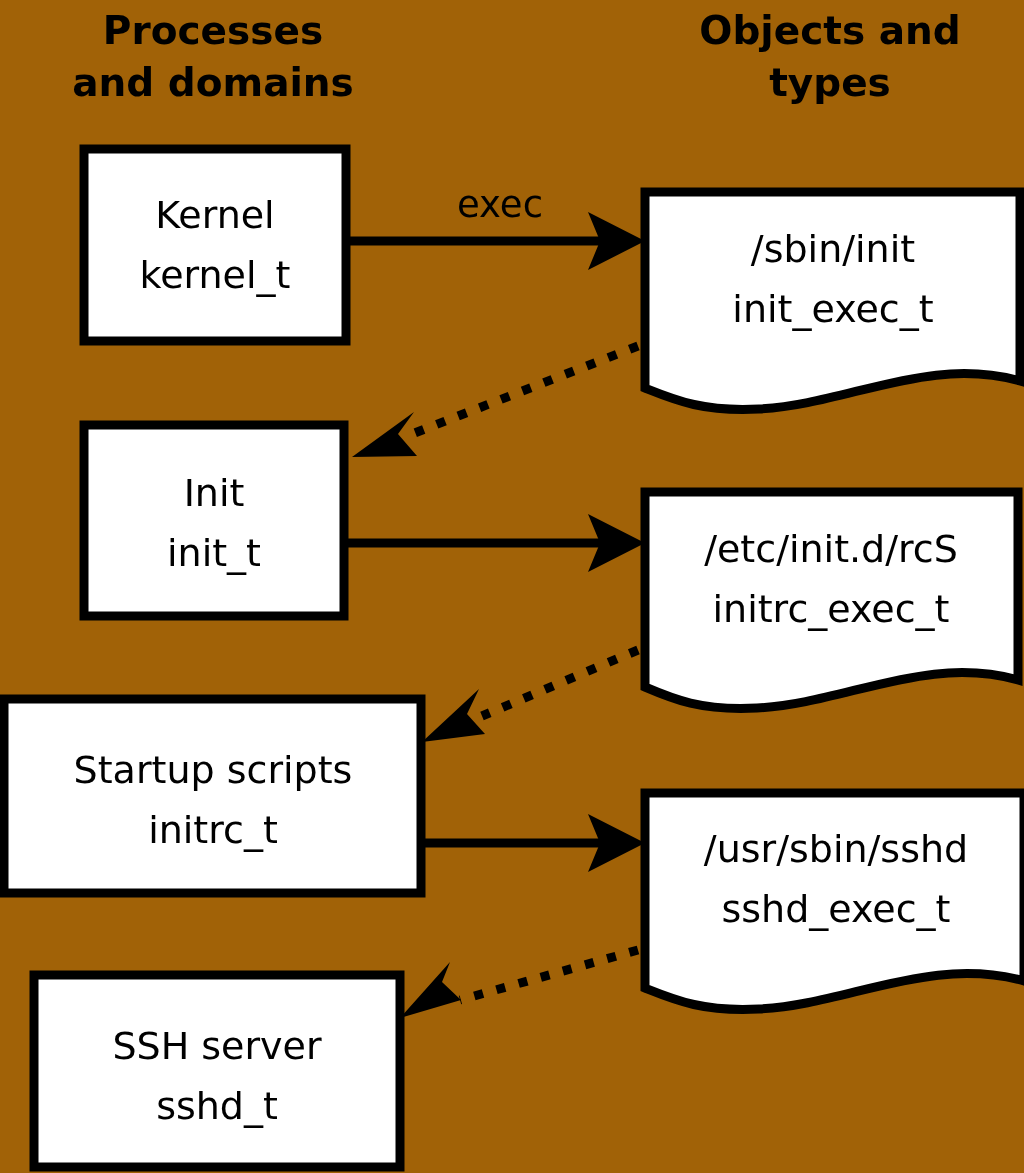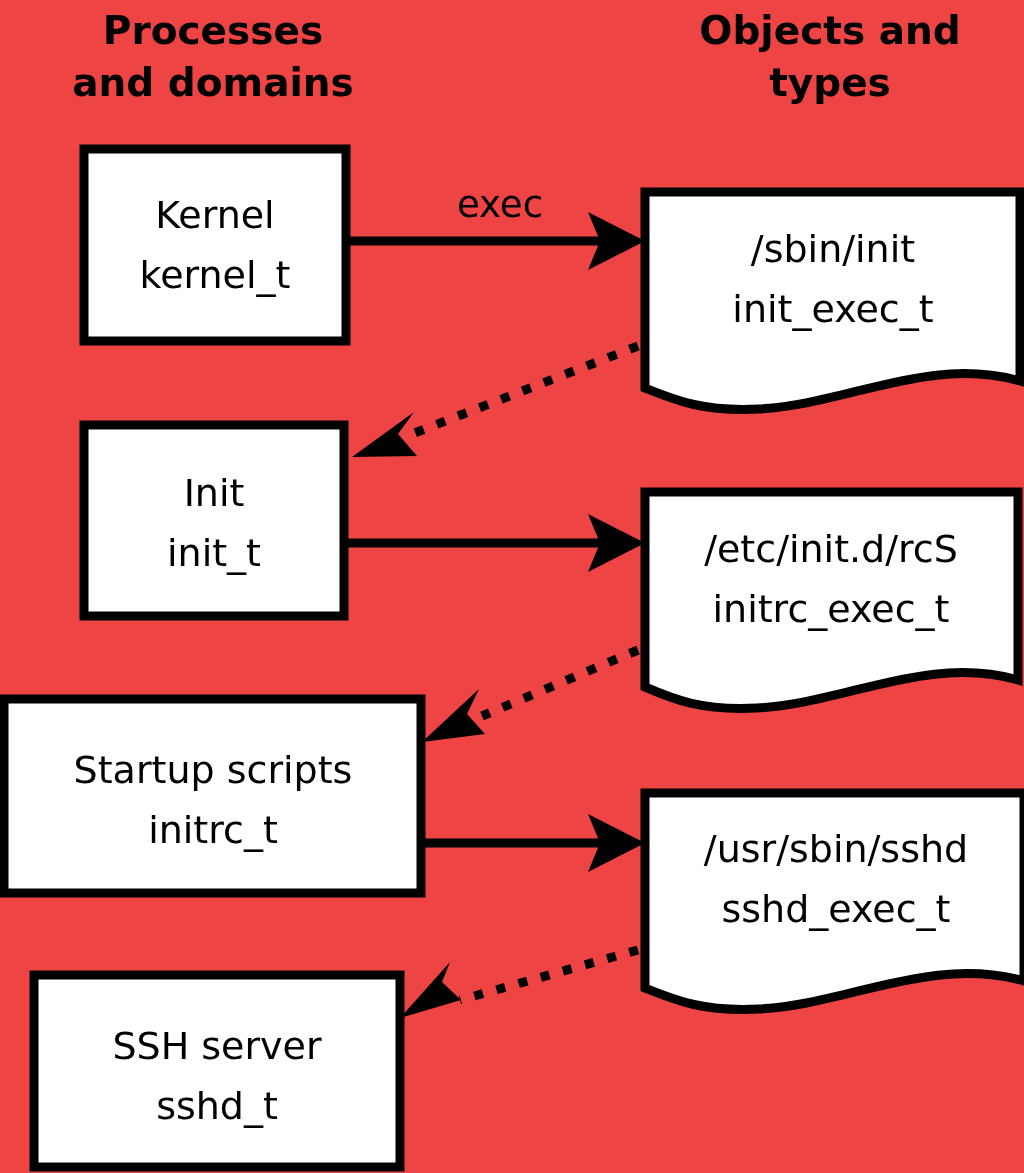--- a/index.html
+++ b/index.html
@@ -4,21 +4,21 @@
 <style>
   html, body {
     margin: 0;
     padding: 0;
     background: #ffffff;
   }
   #diagram-root {
     position: relative;
     width: 1024px;
     height: 1173px;
-    background: #ef4444;
+    background: #a16207;
     font-family: "DejaVu Sans", sans-serif;
     overflow: hidden;
   }
   #diagram-svg {
     position: absolute;
     top: 0;
     left: 0;
     width: 1024px;
     height: 1173px;
     display: block;

